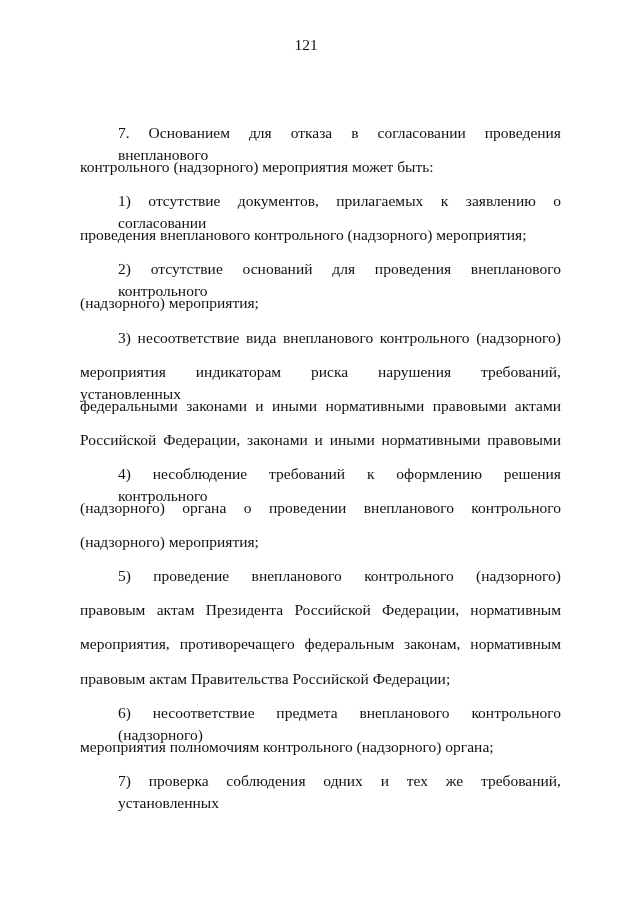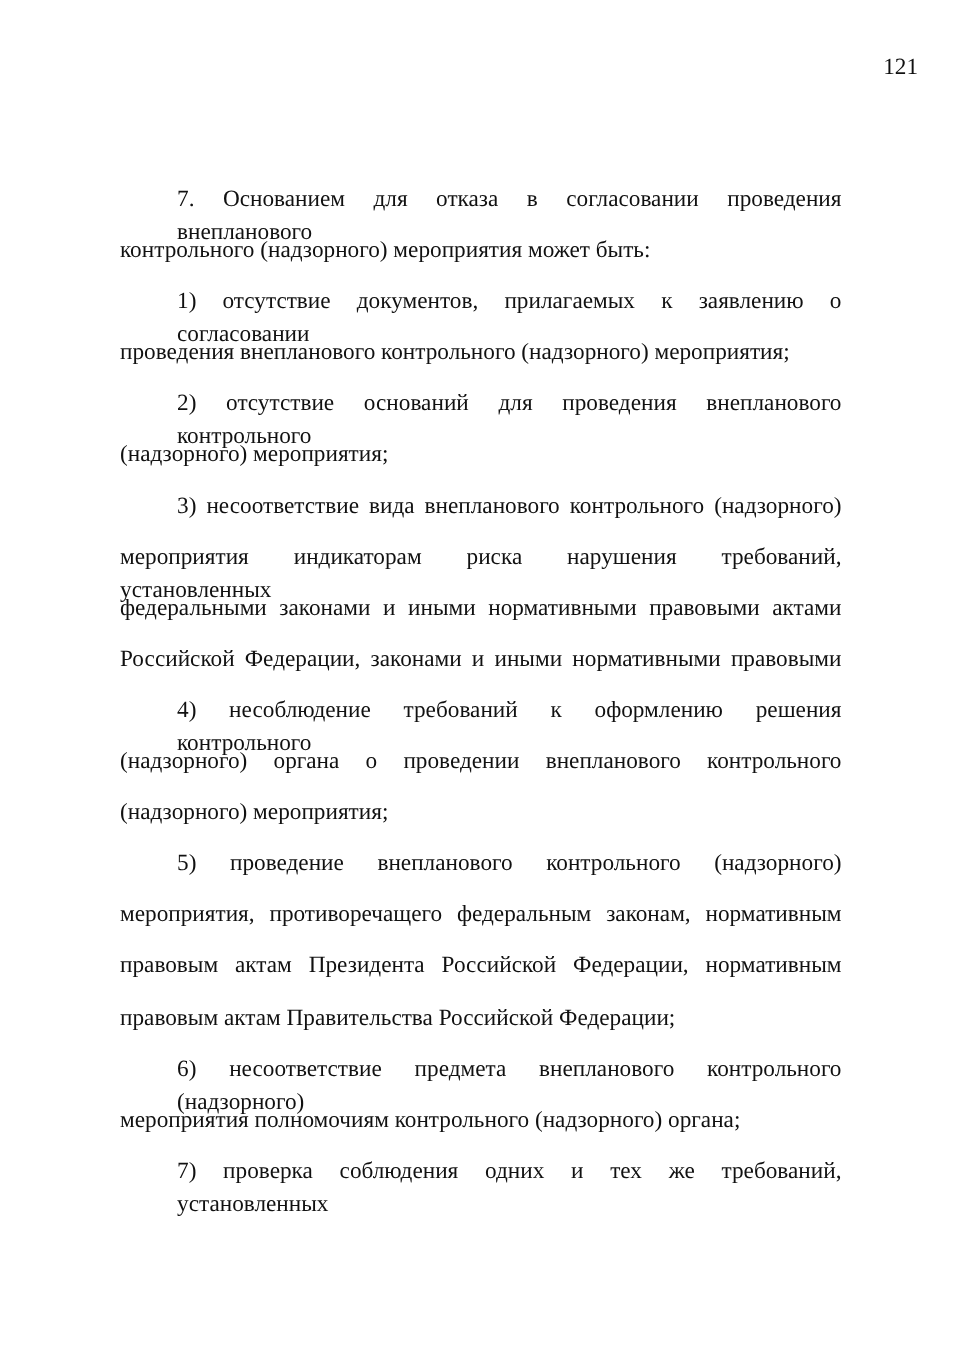--- a/index.html
+++ b/index.html
@@ -13,21 +13,21 @@
       position: relative;
       overflow: hidden;
       font-family: "Liberation Serif", "DejaVu Serif", serif;
       color: #111111;
     }
     .page-number {
       position: absolute;
       top: 36px;
       left: 0;
       width: 612px;
-      text-align: right;
+      text-align: center;
       font-size: 15.5px;
       font-family: Liberation Serif, serif;
     }
     .body-text {
       position: absolute;
       top: 74px;
       left: 80px;
       width: 481px;
       margin-top: 48px;
     }
@@ -77,22 +77,22 @@
   </div>
 
   <div>
     <div class="line indent" style="white-space: normal;">4) несоблюдение требований к оформлению решения контрольного</div>
     <div class="line" style="white-space: normal;">(надзорного) органа о проведении внепланового контрольного</div>
     <div class="line last" style="white-space: normal;">(надзорного) мероприятия;</div>
   </div>
 
   <div>
     <div class="line indent" style="white-space: normal;">5) проведение внепланового контрольного (надзорного)</div>
+    <div class="line" style="white-space: normal;">правовым актам Президента Российской Федерации, нормативным</div>
     <div class="line" style="white-space: normal;">мероприятия, противоречащего федеральным законам, нормативным</div>
-    <div class="line" style="white-space: normal;">правовым актам Президента Российской Федерации, нормативным</div>
     <div class="line last" style="white-space: normal;">правовым актам Правительства Российской Федерации;</div>
   </div>
 
   <div>
     <div class="line indent" style="white-space: normal;">6) несоответствие предмета внепланового контрольного (надзорного)</div>
     <div class="line last" style="white-space: normal;">мероприятия полномочиям контрольного (надзорного) органа;</div>
   </div>
 
   <div>
     <div class="line indent" style="white-space: normal;">7) проверка соблюдения одних и тех же требований, установленных</div>

